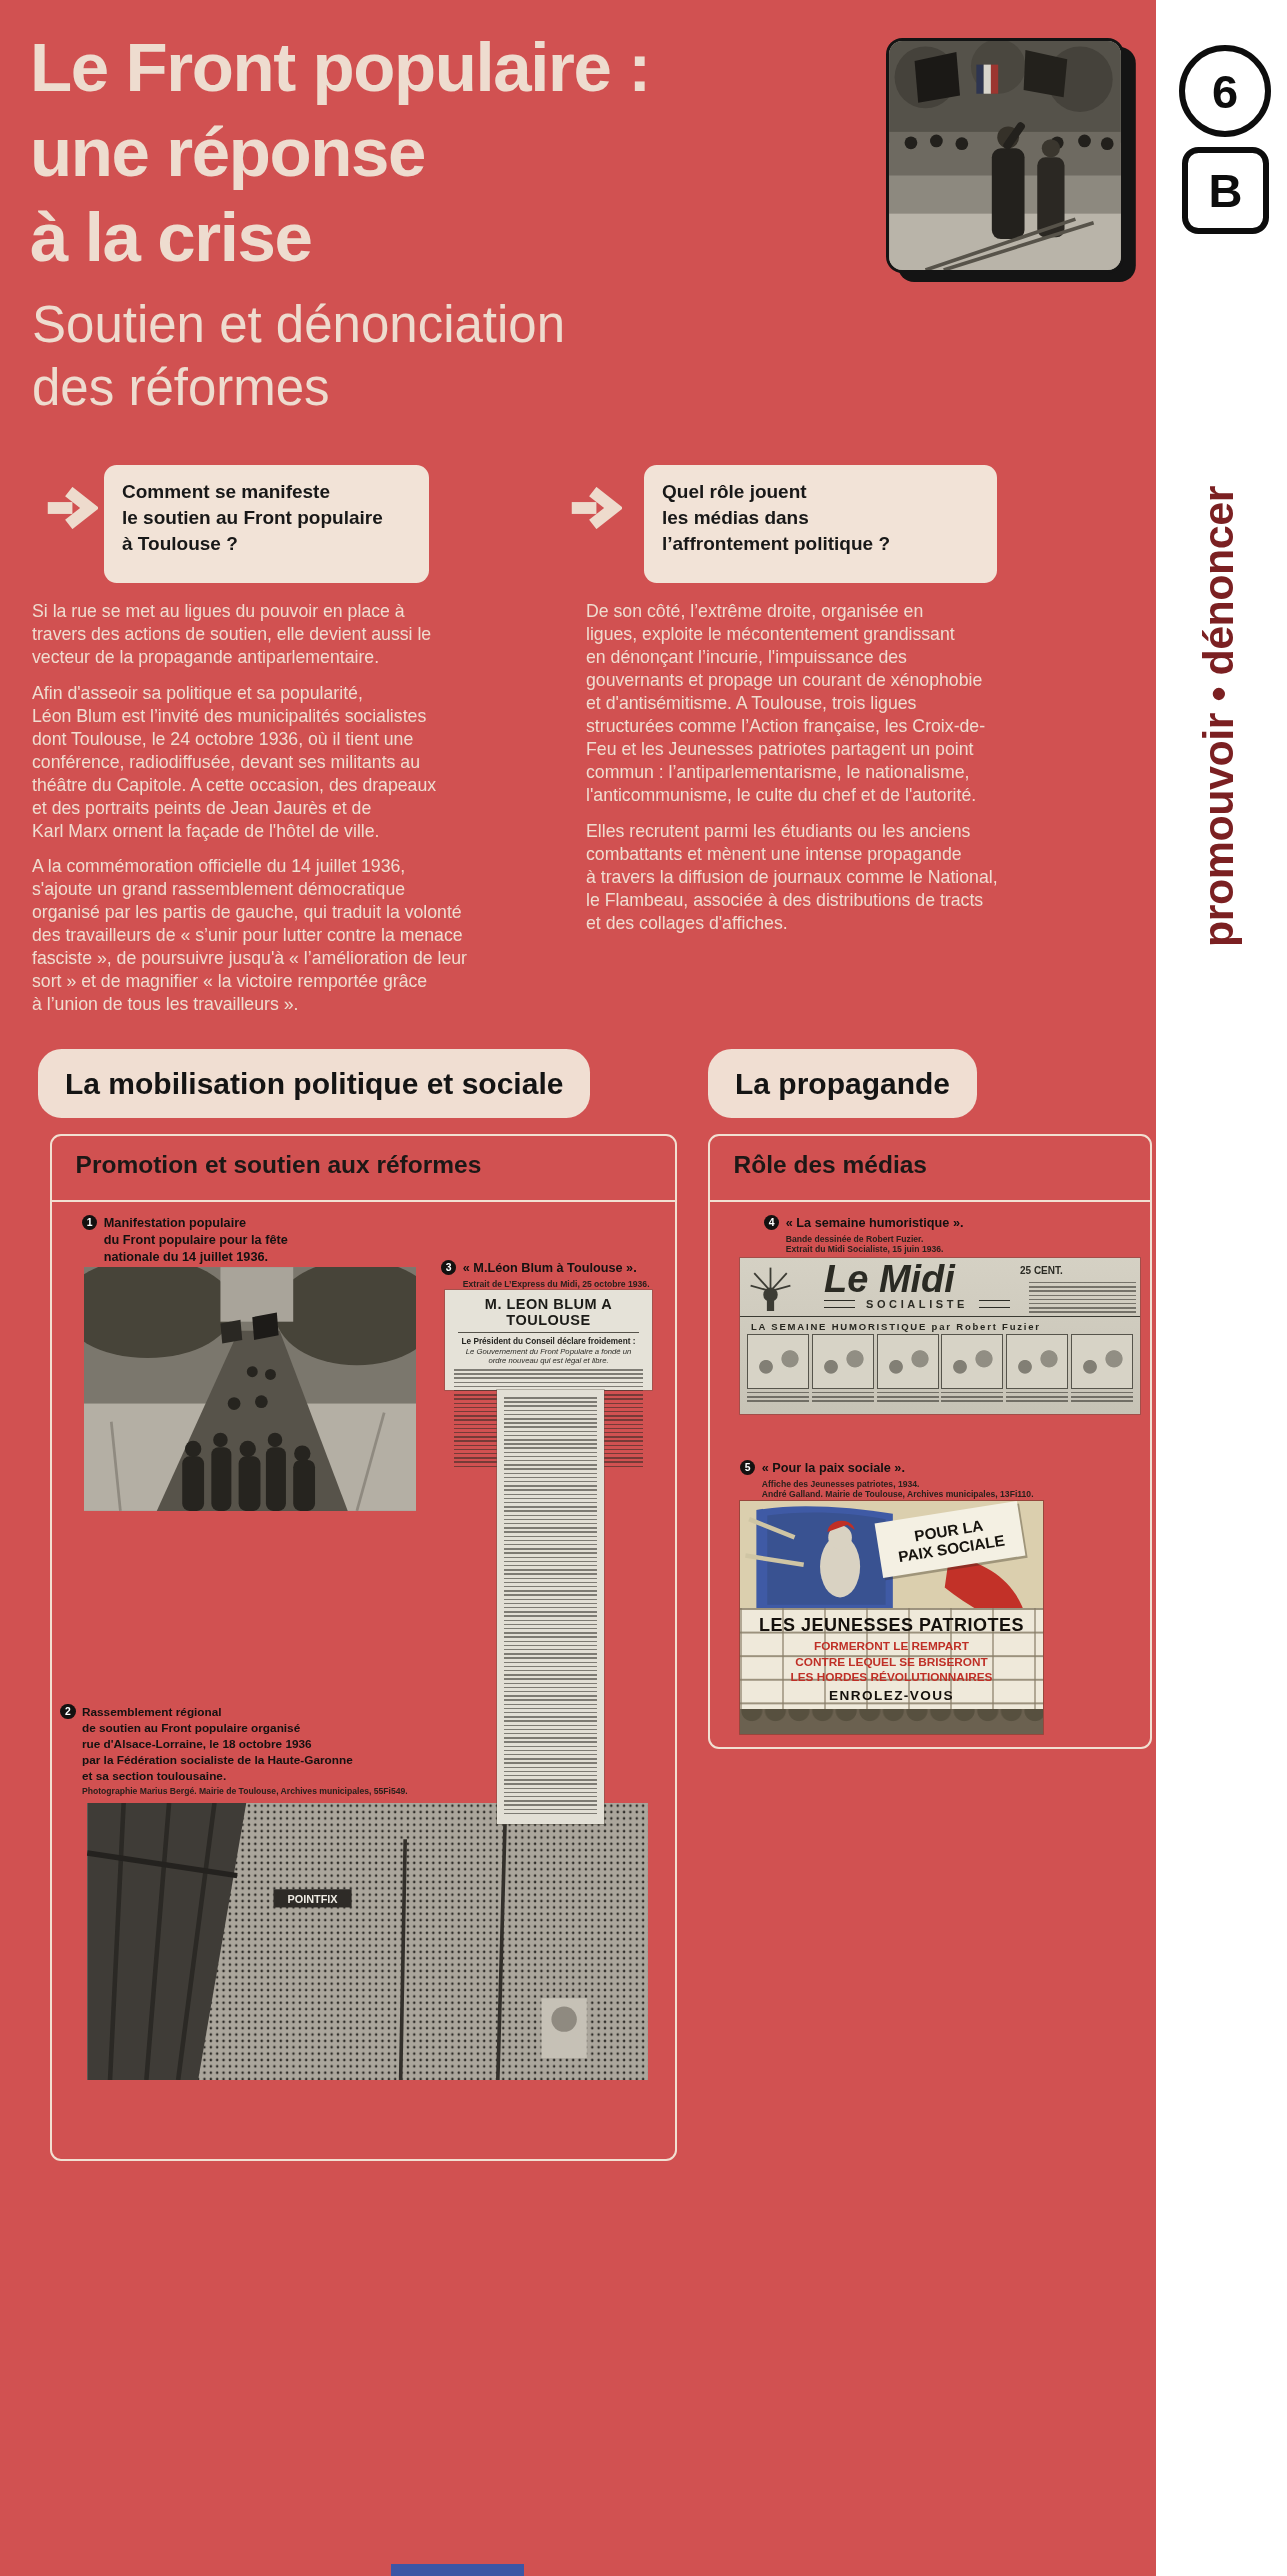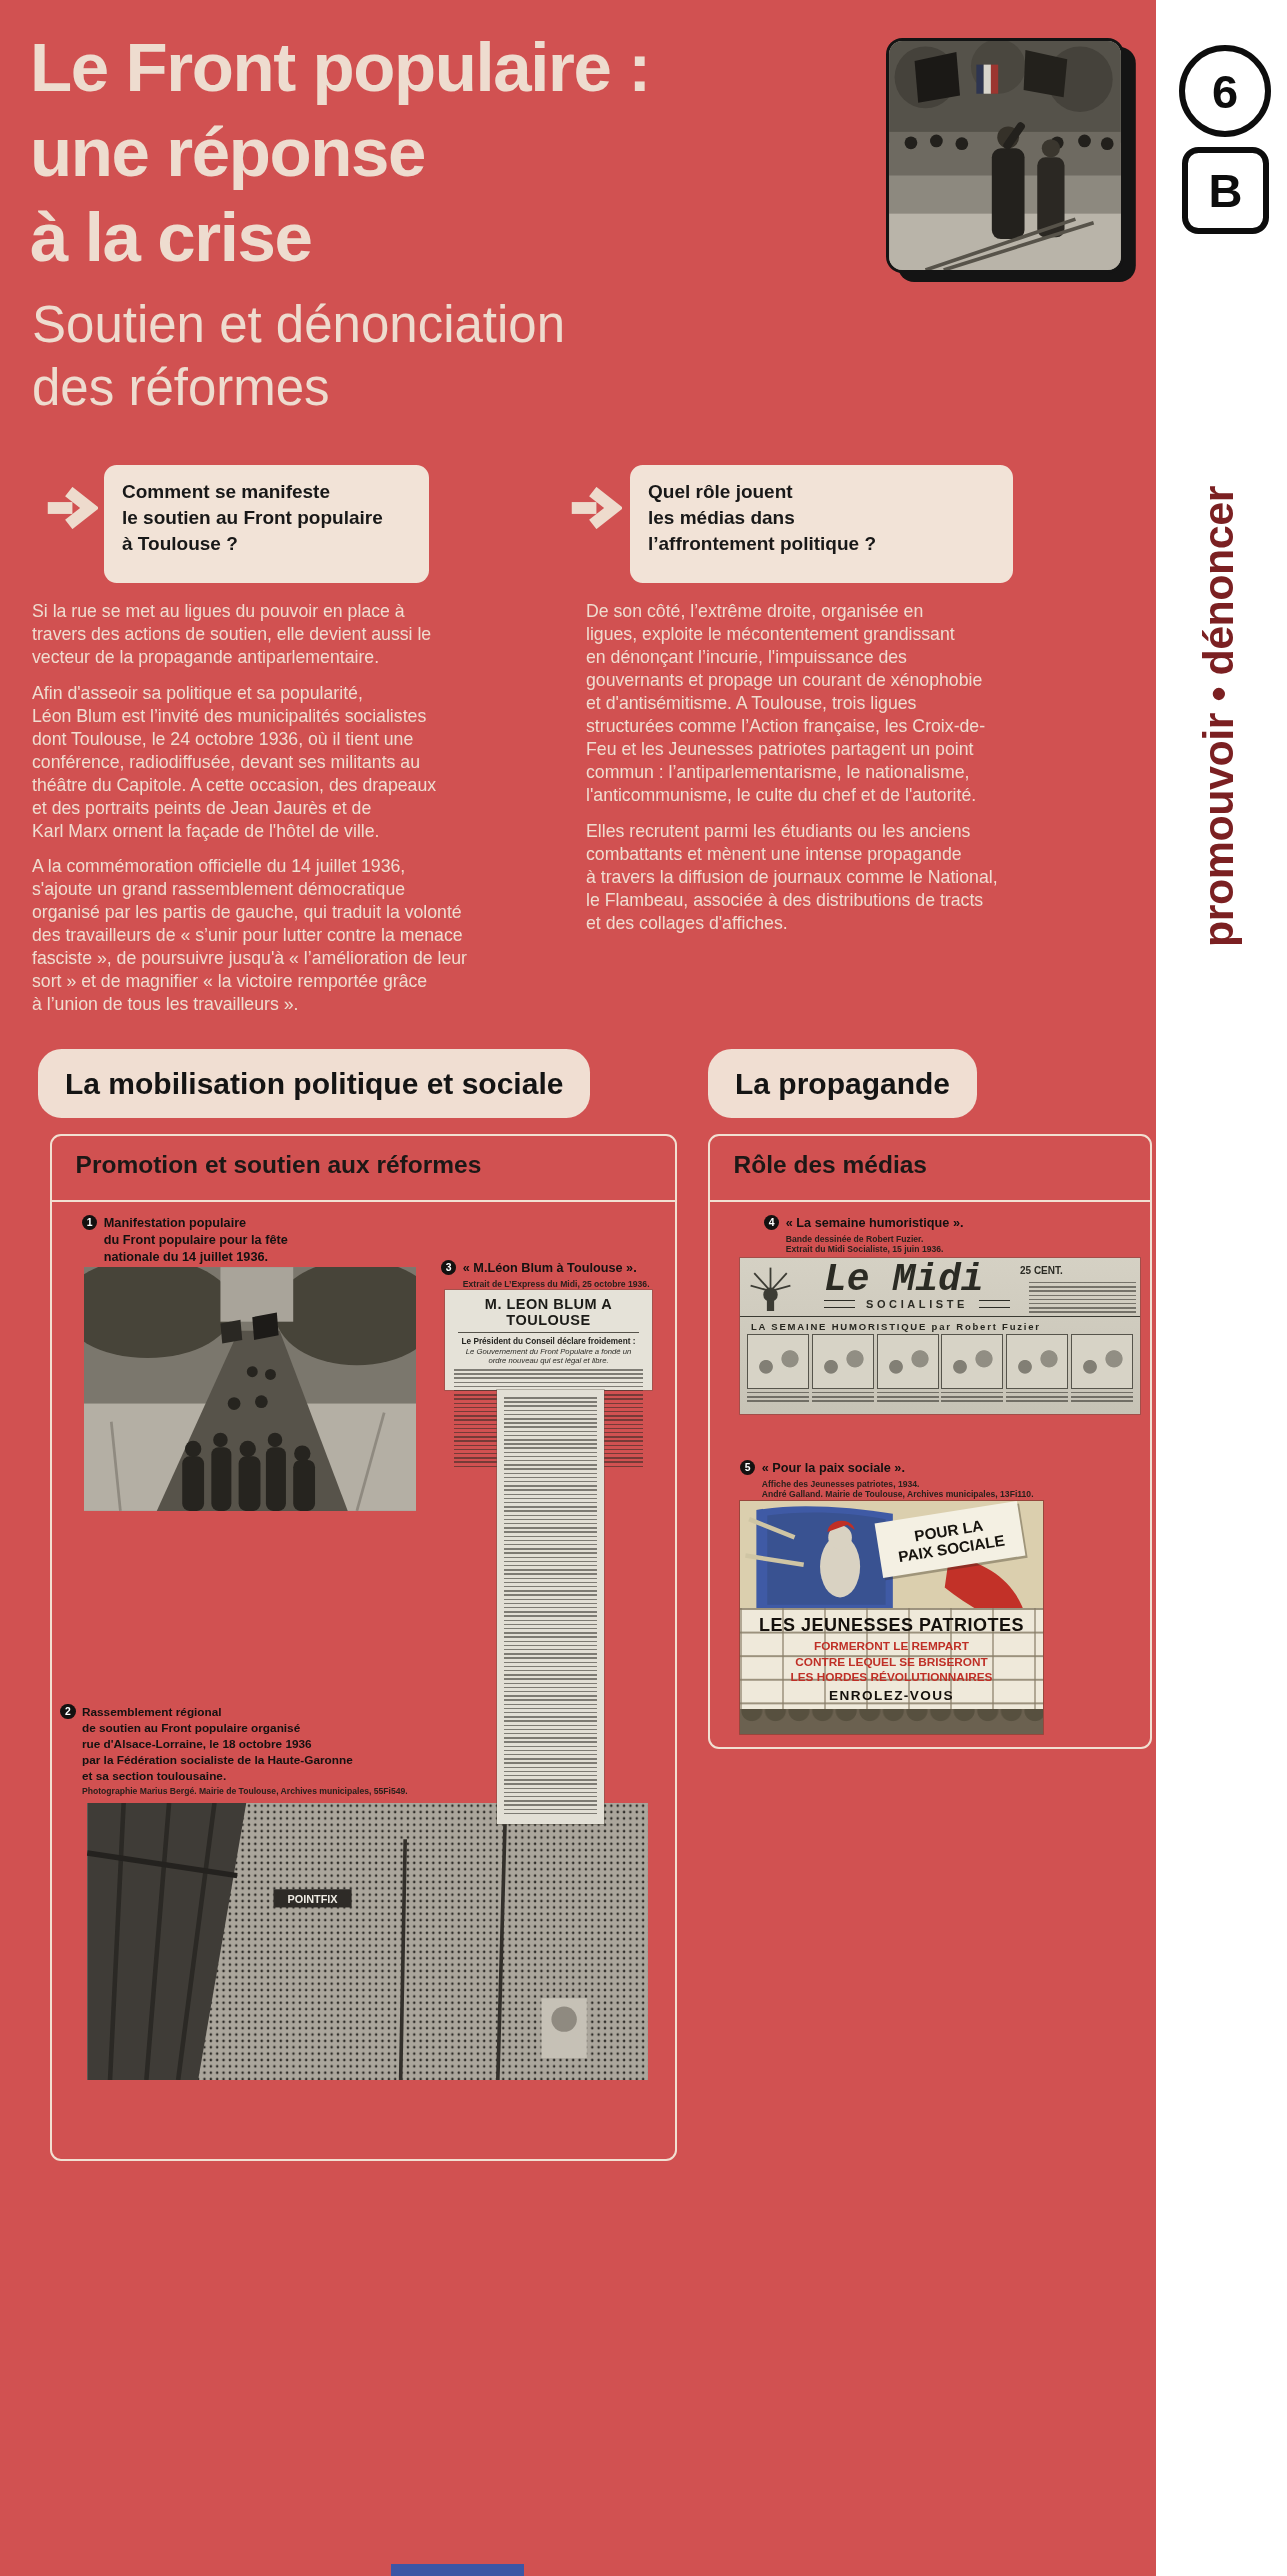--- a/index.html
+++ b/index.html
@@ -24,21 +24,21 @@
 
   .vtext{position:absolute;left:946px;top:689px;width:545px;height:55px;transform:rotate(-90deg);
          text-align:center;font-size:43px;font-weight:800;letter-spacing:-0.5px;color:#7b2022;line-height:55px;}
 
   
   .qarrow{position:absolute;width:53px;height:42px;}
   .qarrow.a1{left:45px;top:487px;}
   .qarrow.a2{left:569px;top:487px;}
   .qbox{position:absolute;top:465px;background:#f2e3d7;border-radius:12.7px;padding:13.6px 18px;box-sizing:border-box;}
   .qbox.q1{left:104px;width:325px;height:118px;}
-  .qbox.q2{left:630px;width:383px;height:118px;}
+  .qbox.q2{left:644px;width:353px;height:118px;}
   .qtext{font-size:19px;line-height:26px;font-weight:700;color:#181818;white-space:pre-line;}
 
   
   .col{position:absolute;top:600px;color:#efddd0;font-size:17.7px;line-height:23px;}
   .colL{left:32px;width:509px;}
   .colR{left:586px;width:509px;}
   .para{margin:0 0 12.7px 0;white-space:pre-line;}
 
   
   .pill{position:absolute;top:1049px;height:69px;line-height:69px;background:#f0ded2;border-radius:23.6px;
@@ -75,21 +75,21 @@
   .clip-lines{margin:3.6px 9px 0 9px;height:16.4px;}
   .clip-col{position:absolute;left:445px;top:254px;width:107px;height:434px;background:#e2dfd5;z-index:2;
             box-shadow:0 0 0 0.9px rgba(90,85,70,.4);padding:7.3px;box-sizing:border-box;}
   .sim{background-image:repeating-linear-gradient(180deg,rgba(42,40,34,.55) 0,rgba(42,40,34,.55) 1.5px,
        transparent 1.5px,transparent 4.2px);height:100%;}
 
   
   .lemidi{position:absolute;left:30px;top:122px;width:400px;height:156px;background:linear-gradient(180deg,#d5d1c4,#c7c3b6);
           box-shadow:0 0 0 0.9px rgba(80,75,60,.4);overflow:hidden;}
   .lm-head{position:relative;height:58px;border-bottom:1.8px solid #3a3a32;}
-  .lm-title{position:absolute;left:84px;top:0px;font-family:Liberation Mono, monospace;font-style:italic;
+  .lm-title{position:absolute;left:84px;top:0px;font-family:Liberation Sans, sans-serif;font-style:italic;
             font-weight:700;font-size:38px;color:#2b2b24;}
   .lm-price{position:absolute;left:280px;top:7.3px;font-size:10px;font-weight:700;color:#2b2b24;}
   .lm-rtxt{position:absolute;right:4.5px;top:23.6px;width:107px;height:31px;}
   .lm-sub{position:absolute;left:84px;top:40px;display:flex;align-items:center;gap:11px;font-size:11px;
           letter-spacing:3.6px;font-weight:700;color:#2b2b24;}
   .lm-sub .rule{display:inline-block;width:31px;height:5.5px;border-top:1.8px solid #2b2b24;border-bottom:1.8px solid #2b2b24;}
   .lm-strip-title{margin:3.6px 0 1.8px 11px;font-size:9.5px;font-weight:700;letter-spacing:1.8px;color:#26261f;}
   .lm-panels{display:flex;gap:2.7px;padding:0.9px 7.3px;}
   .lm-panel{flex:1;height:53px;border:0.9px solid #56544b;background:
      radial-gradient(circle at 30% 60%, rgba(60,58,50,.55) 6.4px, transparent 7.3px),

